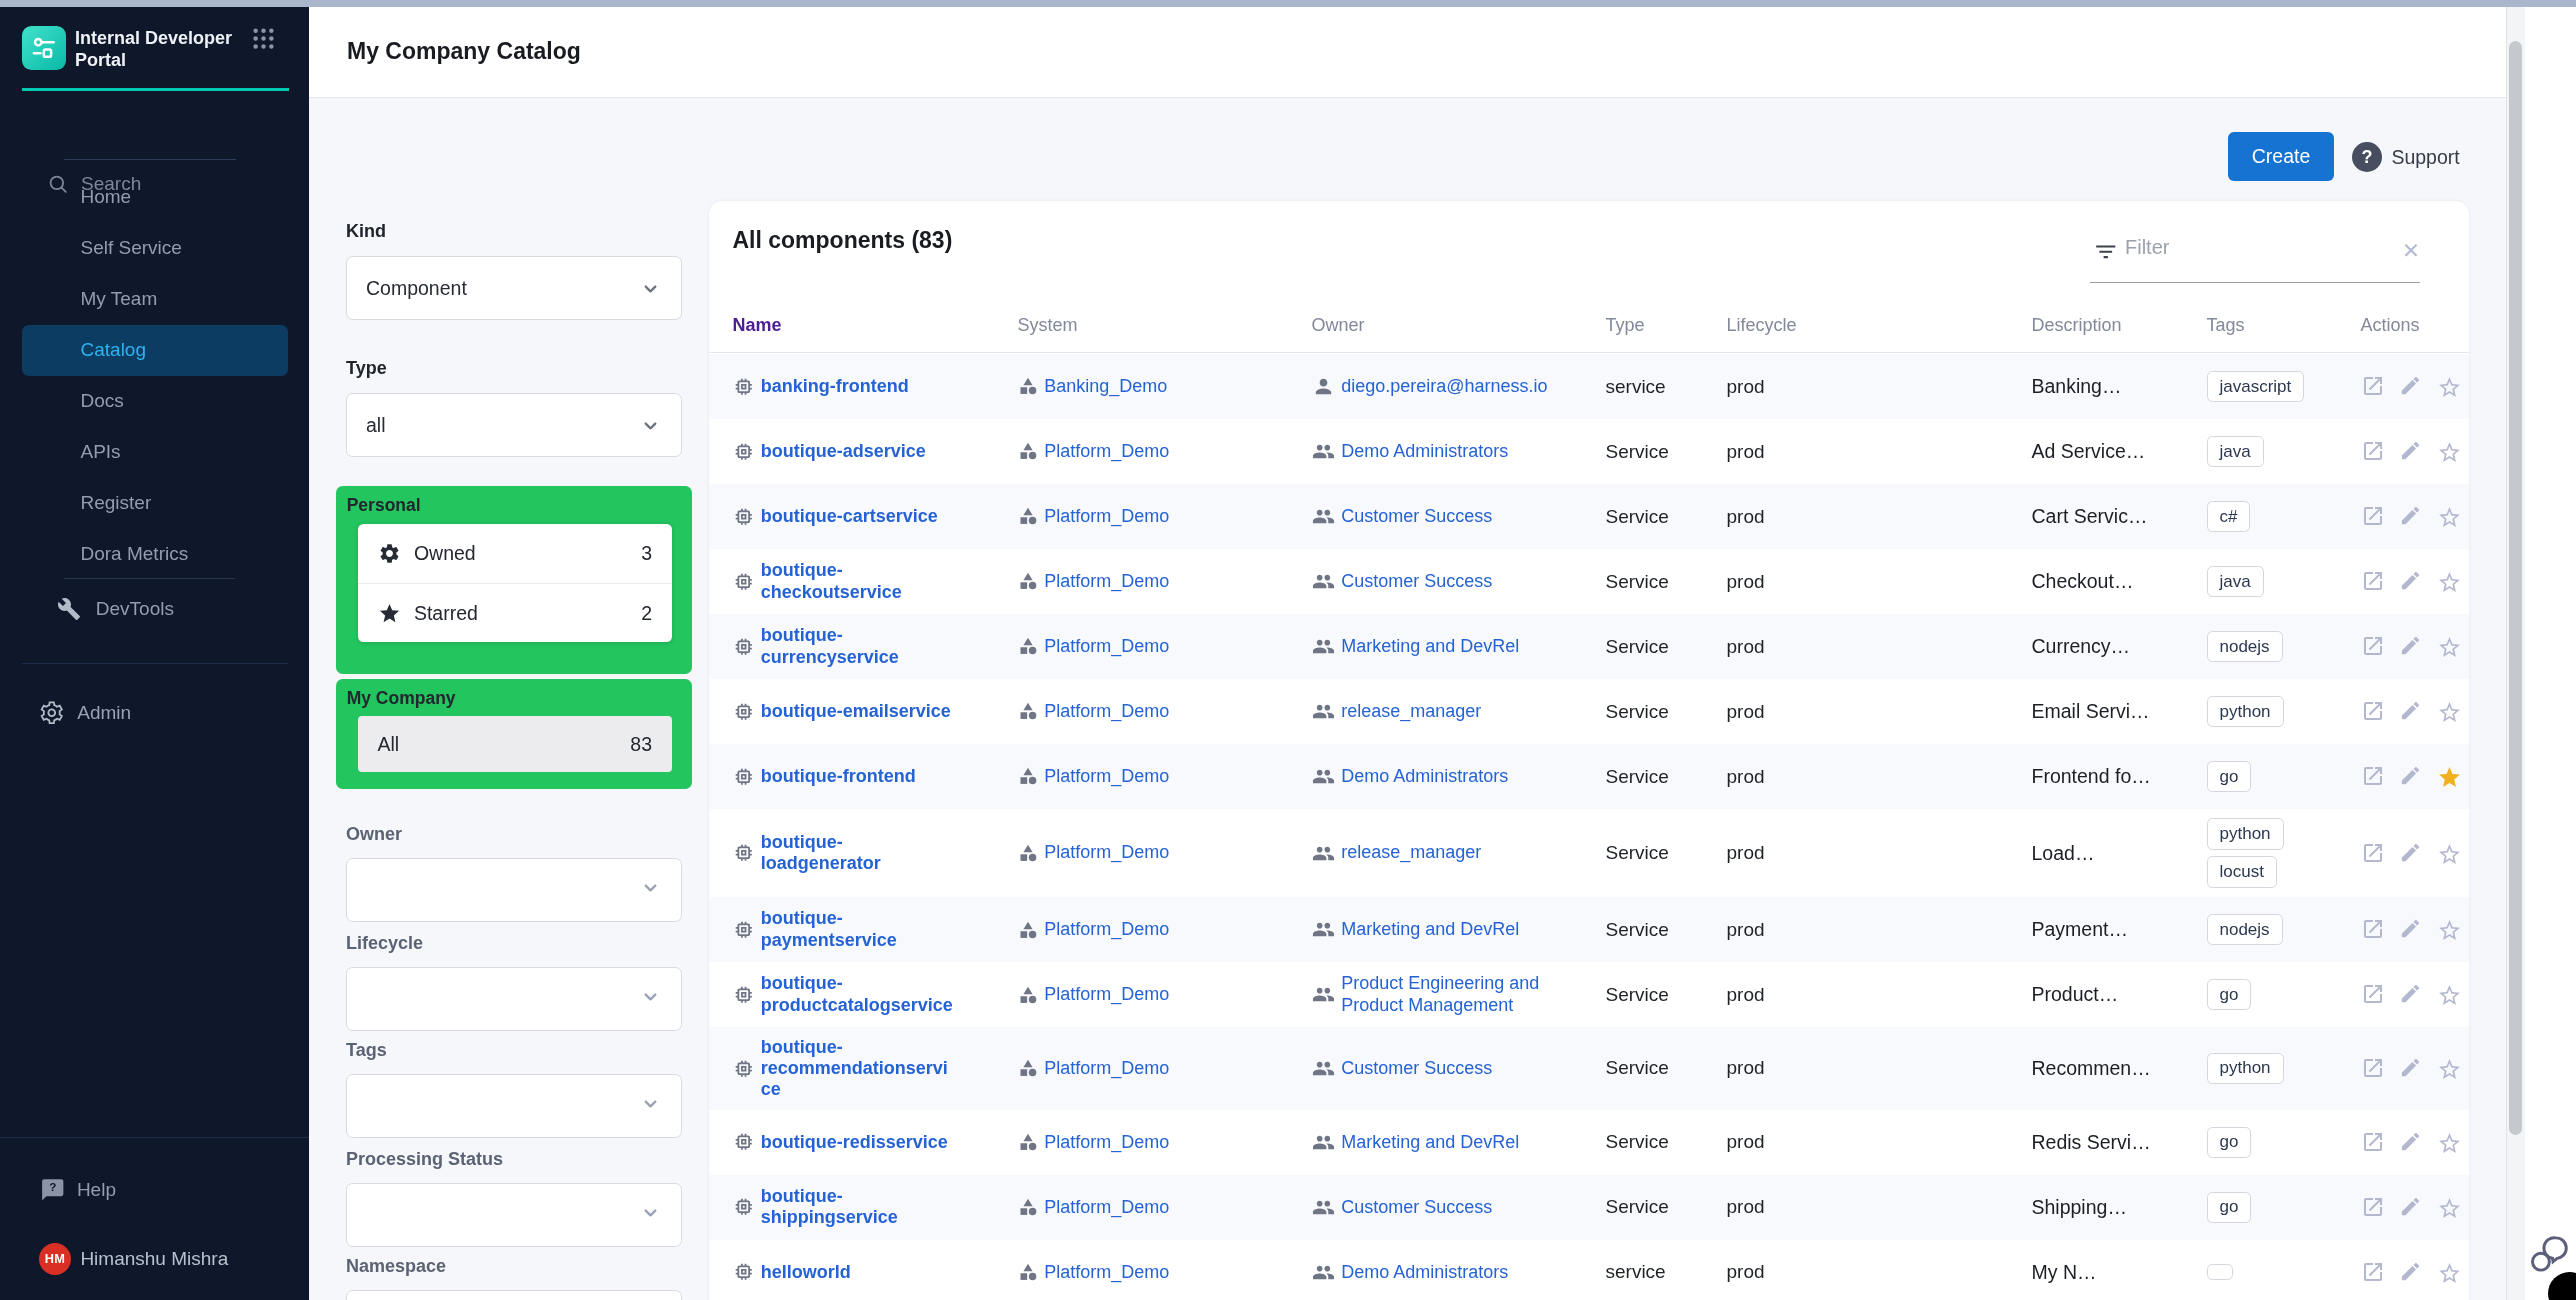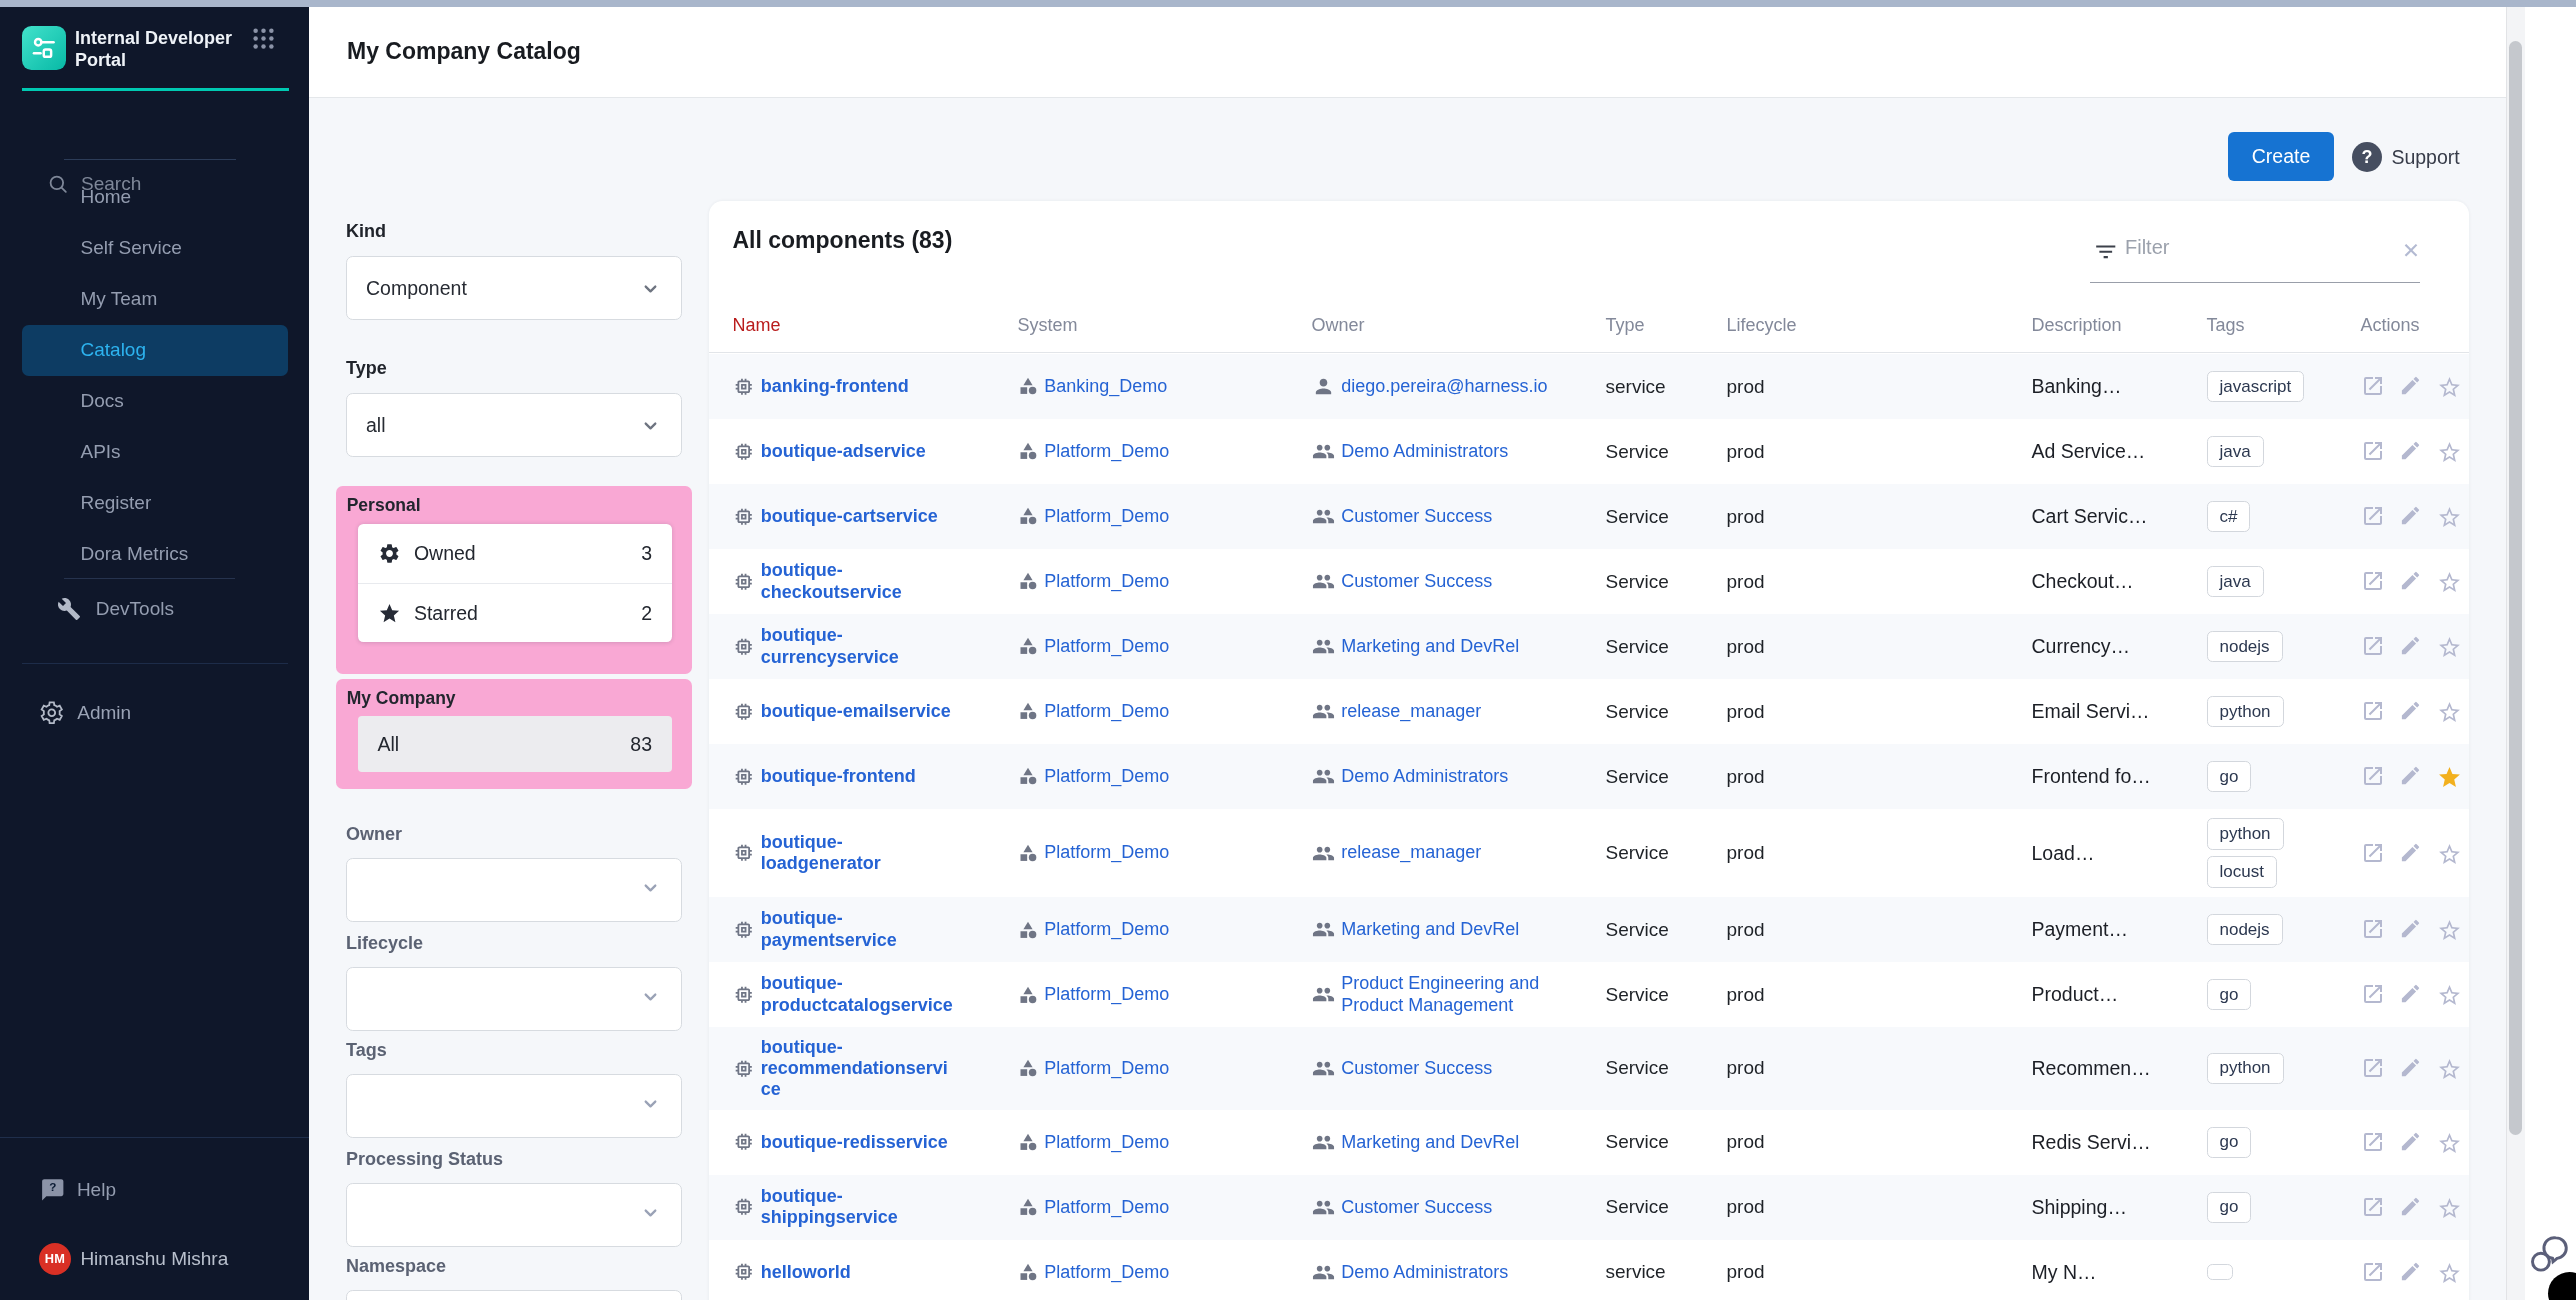--- a/index.html
+++ b/index.html
@@ -46,21 +46,21 @@
   .create-btn { position:absolute; left:2228px; top:132px; width:106px; height:49px; background:#1673d2; border:none; border-radius:6px; color:#fff; font-size:19.5px; font-family:inherit; cursor:pointer; }
   .support { position:absolute; left:2352px; top:142px; display:flex; align-items:center; cursor:pointer; }
   .q-circle { width:30px; height:30px; border-radius:50%; background:#464e60; color:#fff; font-size:18px; font-weight:700; display:flex; align-items:center; justify-content:center; }
   .support-label { margin-left:9.4px; font-size:19.5px; color:#373c49; }
 
   
   .flabel { position:absolute; left:346px; font-size:18px; font-weight:700; color:#20242b; }
   .flabel.soft { color:#5b6273; font-weight:700; }
   .fselect { position:absolute; left:346px; width:336px; height:64px; background:#fff; border:1.3px solid #d7dbe0; border-radius:6.7px; display:flex; align-items:center; padding:0 19px; font-size:19.5px; color:#272b33; cursor:pointer; }
   .fselect .chev { margin-left:auto; }
-  .panel-card { position:absolute; left:336px; width:356px; background:#f9a8d4; border-radius:6.7px; }
+  .panel-card { position:absolute; left:336px; width:356px; background:#22c55e; border-radius:6.7px; }
   .panel-label { font-size:17.5px; font-weight:700; color:#22262e; padding:9.4px 0 0 10.7px; }
   .inner-list { margin:8px 20px 0 21.5px; border-radius:5.4px; box-shadow:0 0.7px 4px rgba(25,35,60,.16); background:#fff; overflow:hidden; }
   .inner-row { height:59px; display:flex; align-items:center; padding:0 20px; cursor:pointer; }
   .inner-row + .inner-row { border-top:1.3px solid #e8eaee; }
   .inner-row svg { margin-right:13.4px; }
   .inner-row .lbl { font-size:19.5px; color:#23272f; }
   .inner-row .cnt { margin-left:auto; font-size:19.5px; color:#23272f; }
   .all-row { margin:6.7px 20px 0 21.5px; height:56px; background:#ececef; border-radius:4px; display:flex; align-items:center; padding:0 20px; cursor:pointer; }
   .all-row .lbl { font-size:19.5px; color:#23272f; }
   .all-row .cnt { margin-left:auto; font-size:19.5px; color:#23272f; }
@@ -70,21 +70,21 @@
   .card-title { position:absolute; left:23.5px; top:25.5px; font-size:23px; font-weight:700; color:#191c21; }
   .tfilter { position:absolute; left:1381px; top:34px; width:330px; height:48px; }
   .tfilter svg.funnel { position:absolute; left:2.7px; top:4px; }
   .tfilter input { position:absolute; left:35px; top:1.3px; width:262px; border:none; outline:none; font-size:20px; color:#3c414b; font-family:inherit; background:transparent; }
   .tfilter input::placeholder { color:#9ba1ac; }
   .tfilter .clear-x { position:absolute; right:0px; top:2.7px; font-size:21.5px; color:#b3bad2; cursor:pointer; }
   .tfilter .uline { position:absolute; left:0; top:47px; width:330px; height:1.3px; background:#999ea9; }
 
   .thead { position:absolute; left:0; top:98px; width:1760px; height:54px; display:flex; align-items:center; padding:0 23.5px; border-bottom:1.3px solid #e2e5e9; }
   .thead .hcell { font-size:18px; color:#83899a; }
-  .thead .hcell.first { color:#b91c1c; font-weight:400; }
+  .thead .hcell.first { color:#4c1d95; font-weight:700; }
   .rows { position:absolute; left:0; top:153px; width:1760px; }
   .trow { display:flex; align-items:center; padding:9.4px 23.5px; min-height:65px; }
   .trow:nth-child(odd) { background:#f7f9fc; }
 
   .c { flex:0 0 auto; display:flex; align-items:center; }
   .c.name { width:285px; align-items:center; }
   .c.system { width:294px; }
   .c.owner { width:294px; }
   .c.type { width:121px; font-size:19px; color:#1e2227; }
   .c.lifecycle { width:305px; font-size:19px; color:#1e2227; }

